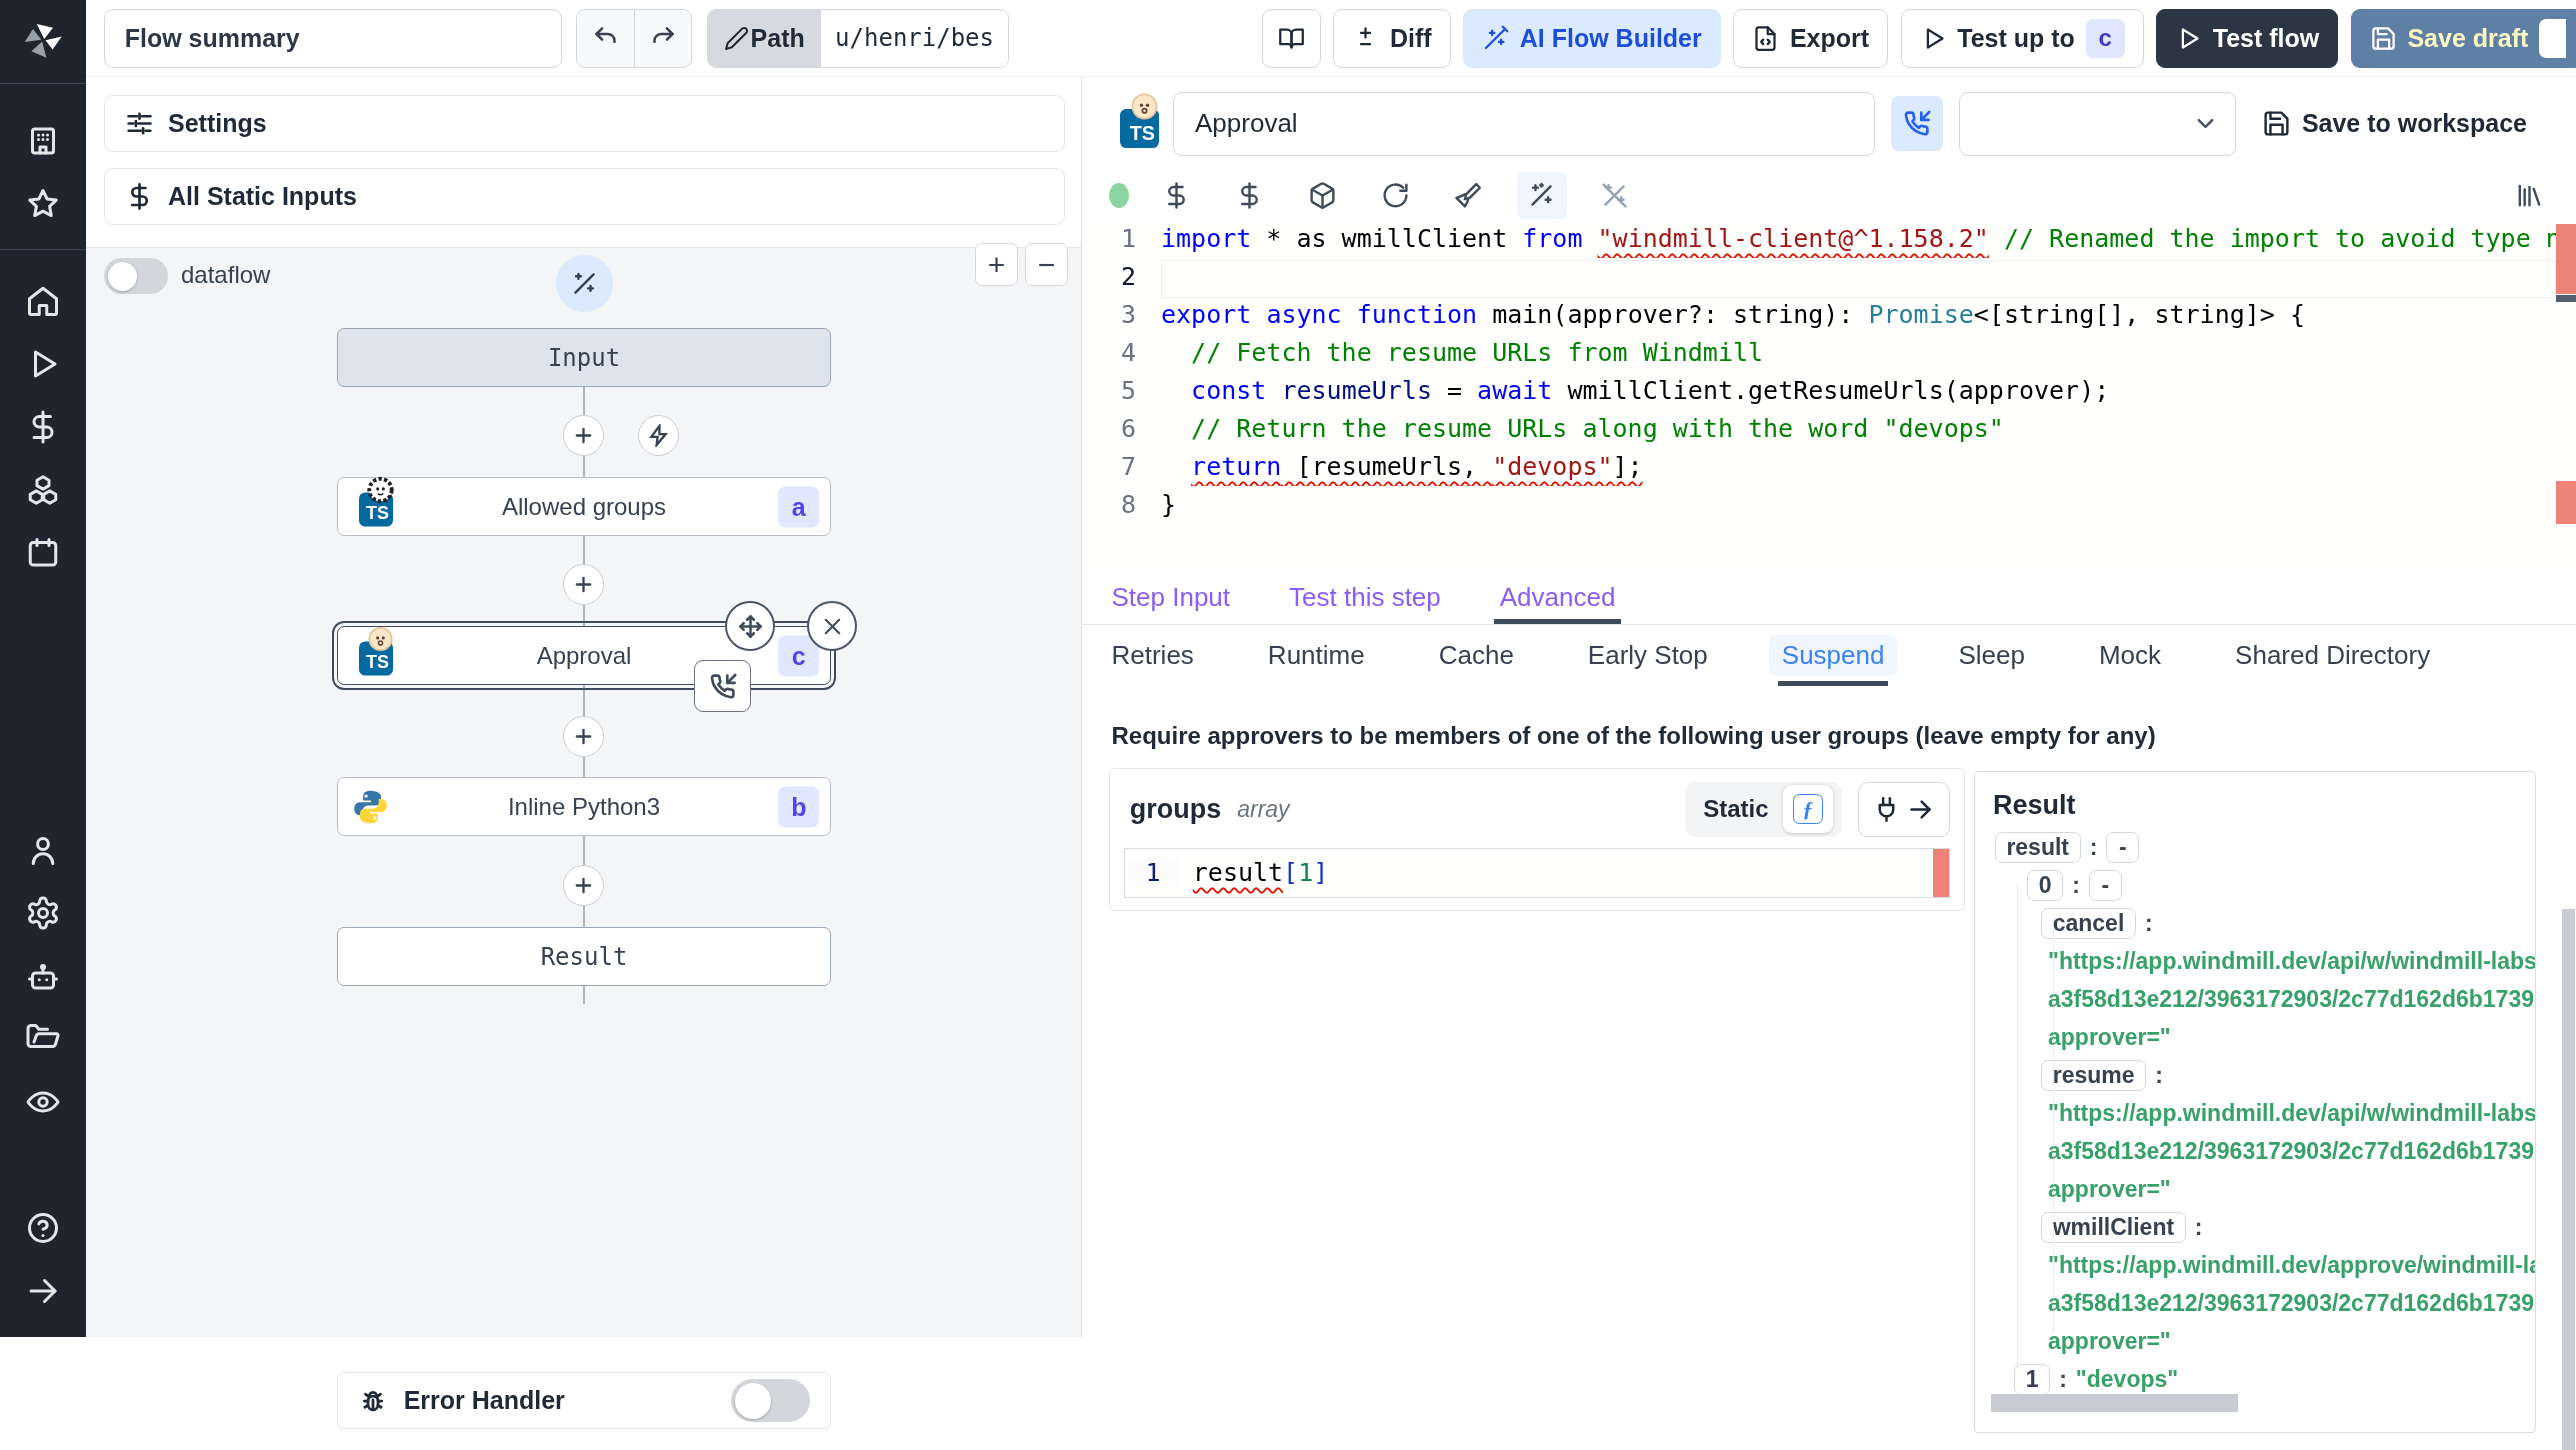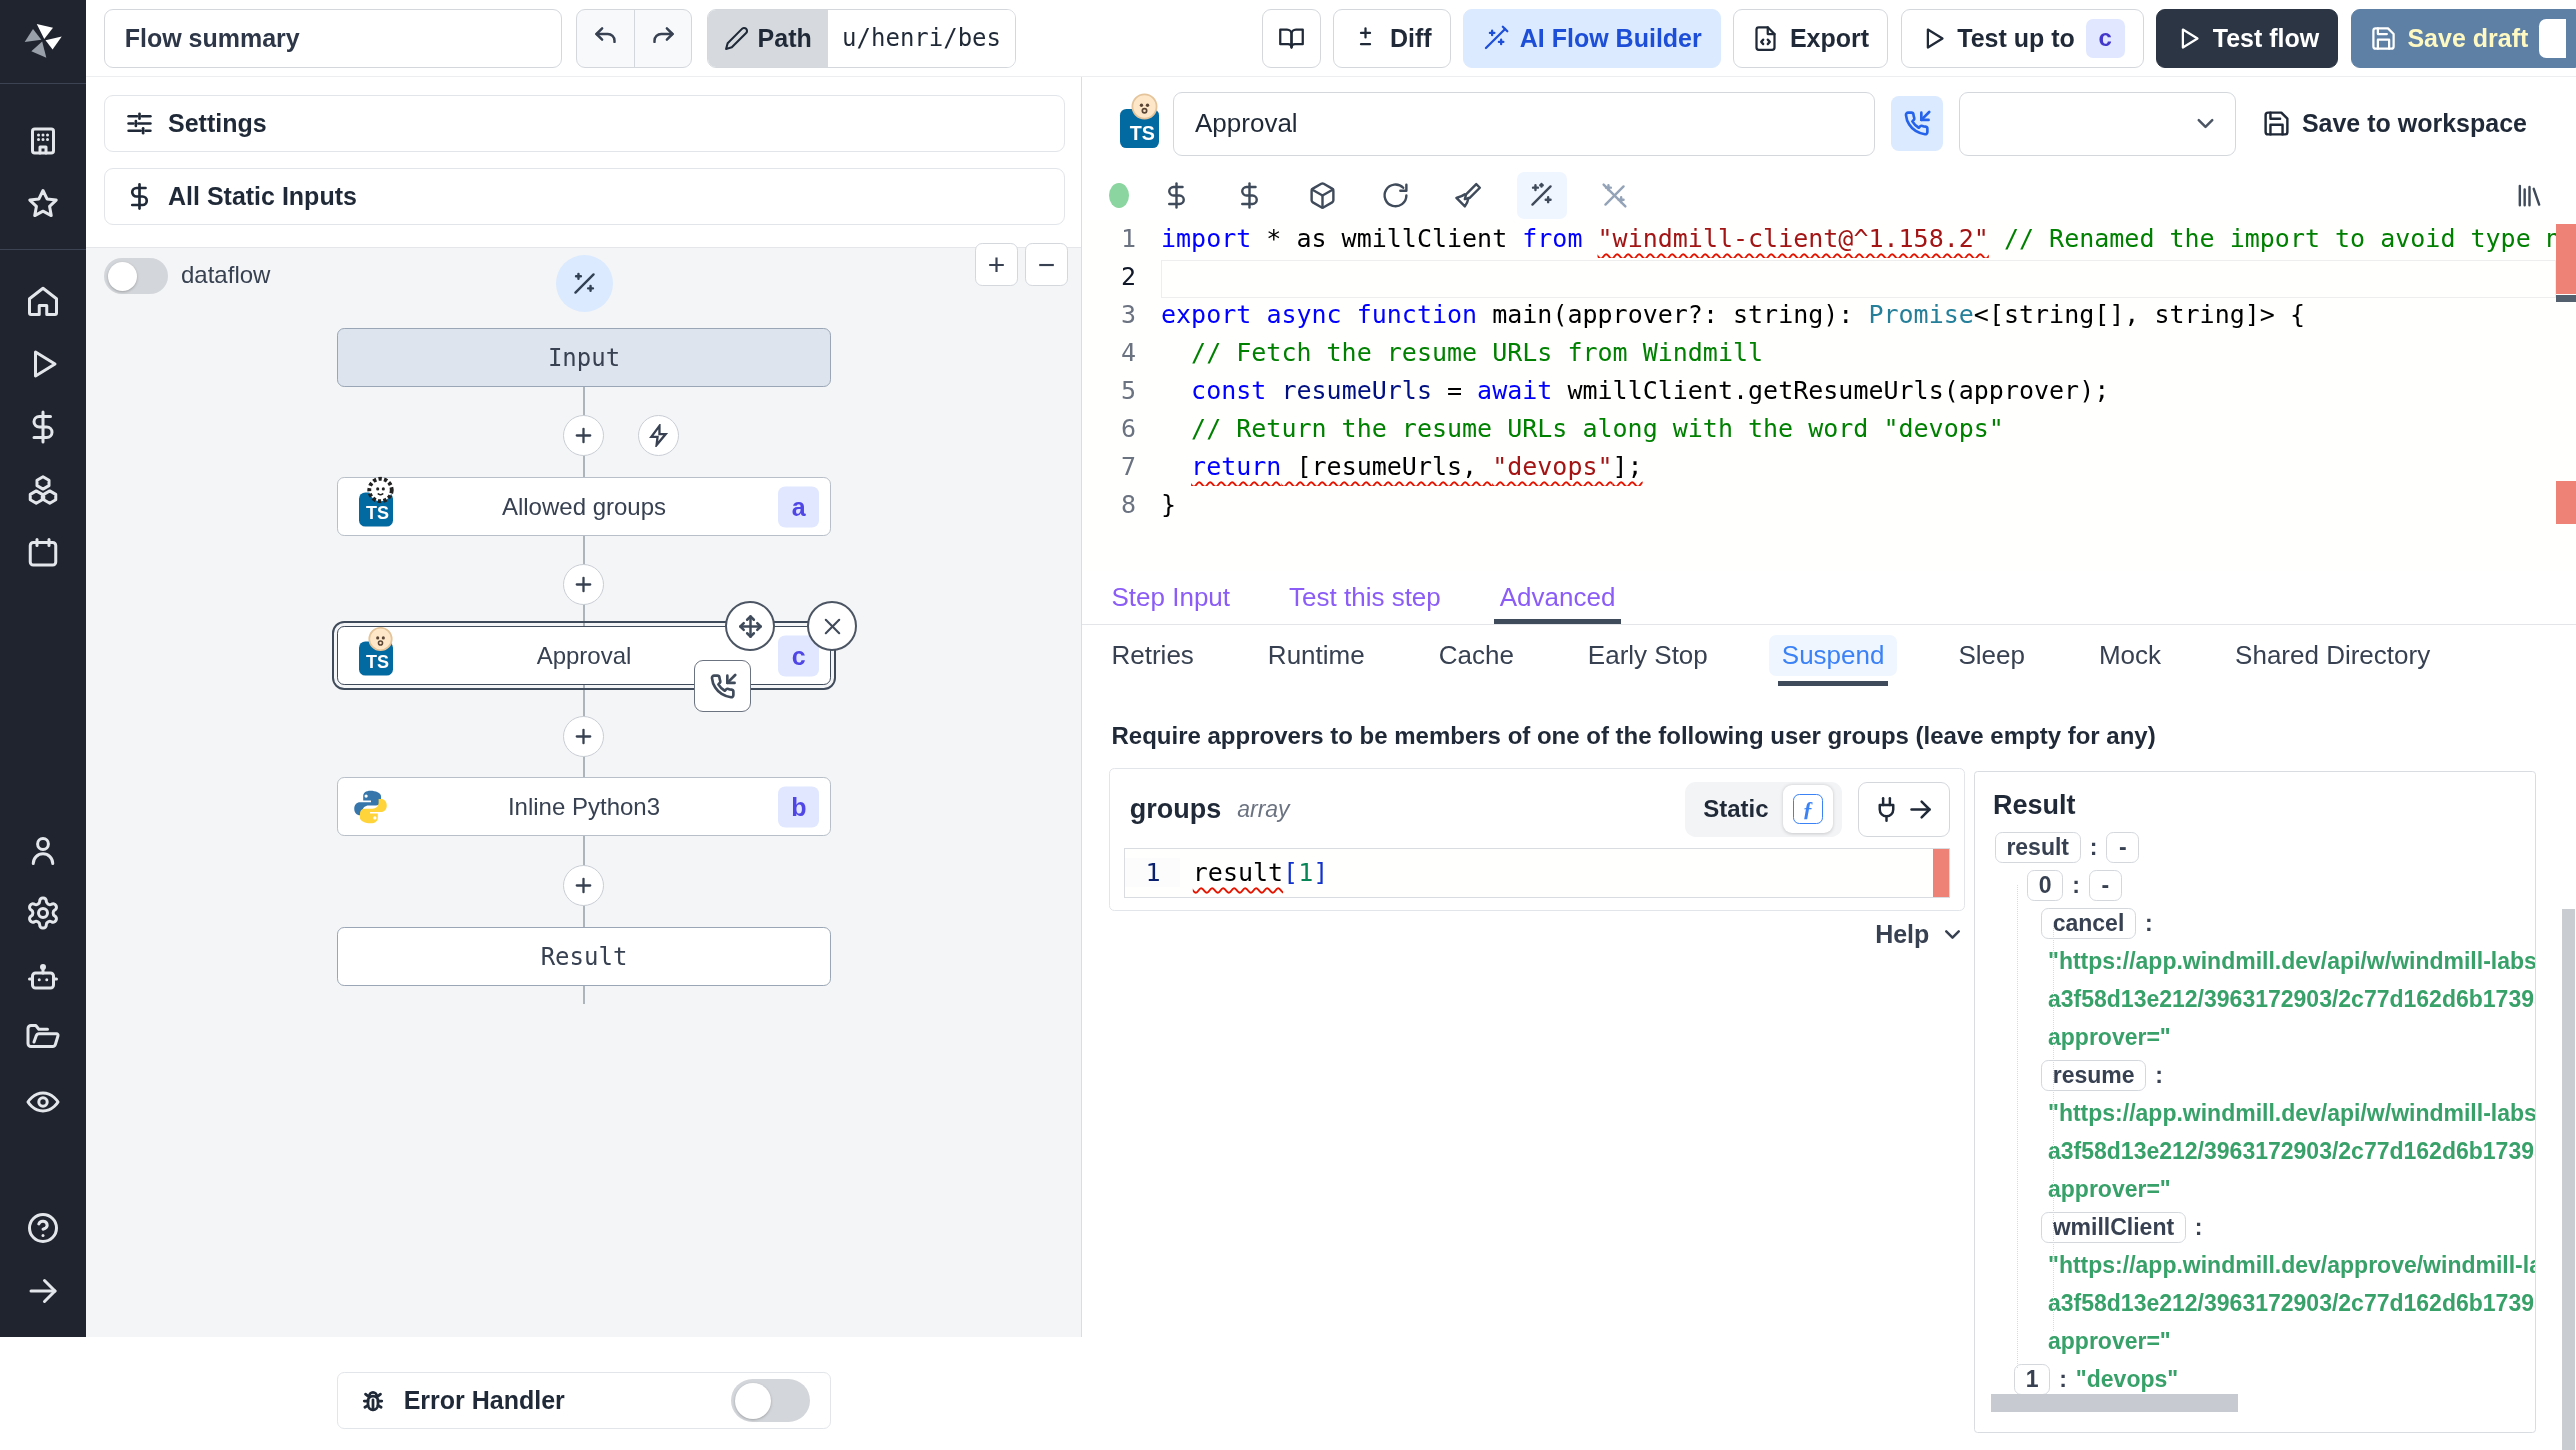--- a/index.html
+++ b/index.html
@@ -16,21 +16,21 @@
   .rail .spacer { flex:1; }
 
   
   .main { flex:1; display:flex; flex-direction:column; min-width:0; }
   .topbar { height:77px; display:flex; align-items:center; padding:0 0 0 18px; gap:14.3px; background:#fff; border-bottom:0.9px solid #eceef0; }
   .tb-input { width:458px; height:59px; border:1.8px solid #d4d8dd; border-radius:9px; padding:0 19.7px; font-size:25px; font-weight:600; color:#2d3748; font-family:"Liberation Sans",sans-serif; }
   .undo-redo { display:flex; height:59px; border:1.8px solid #d4d8dd; border-radius:9px; background:#f8f9fa; overflow:hidden; }
   .undo-redo .ur-btn { width:57px; display:flex; align-items:center; justify-content:center; cursor:pointer; }
   .undo-redo .ur-btn + .ur-btn { border-left:0.9px solid #d4d8dd; }
   .path-ctl { display:flex; height:59px; border:1.8px solid #d4d8dd; border-radius:9px; overflow:hidden; }
-  .path-ctl .seg-gray { background:#d6dade; display:flex; align-items:center; gap:9px; padding:0 16px; font-weight:700; font-size:25px; color:#1f2937; }
+  .path-ctl .seg-gray { background:#d6dade; display:flex; align-items:center; gap:2px; padding:0 16px; font-weight:700; font-size:25px; color:#1f2937; }
   .path-ctl .seg-white { background:#fff; display:flex; align-items:center; padding:0 14.3px; font-family:"DejaVu Sans Mono",monospace; font-size:24px; color:#1f2937; }
   .tb-right { margin-left:auto; display:flex; align-items:center; gap:12.5px; }
   .btn { height:59px; display:flex; align-items:center; gap:10.7px; padding:0 18px; border:1.8px solid #d4d8dd; border-radius:9px; background:#fff; font-size:25px; font-weight:600; color:#1f2937; cursor:pointer; white-space:nowrap; }
   .btn svg { width:27px; height:27px; stroke:#1f2937; fill:none; stroke-width:2; stroke-linecap:round; stroke-linejoin:round; }
   .btn.square { width:59px; padding:0; justify-content:center; }
   .btn.ai { background:#dbeafe; border-color:#dbeafe; color:#1d4ed8; }
   .btn.ai svg { stroke:#1d4ed8; }
   .btn.dark { background:#2b3544; border-color:#2b3544; color:#fff; }
   .btn.dark svg { stroke:#fff; }
   .btn.steel { background:#5e80a5; border-color:#5e80a5; color:#fef9c3; border-top-right-radius:0; border-bottom-right-radius:0; padding-right:9px; }
@@ -649,26 +649,20 @@
             </div>
             <div class="mini-editor">
               <span class="mg">1</span>
               <span style="padding-left:12.5px;">
                 <span class="tok-pl sq">result</span><span class="tok-brk">[</span><span class="tok-num">1</span><span class="tok-brk">]</span>
               </span>
               <span class="err-bar"></span>
             </div>
           </div>
 
-          <div class="help-row">
-            <span>Help</span>
-            <svg viewBox="0 0 24 24">
-                <polyline points="6 9 12 15 18 9"></polyline>
-              </svg>
-          </div>
 
           <div class="result-box">
             <div class="res-title">Result</div>
             <div class="tree">
               <div class="guide" style="left:42px; top:57px; height:483px;"></div>
               <div class="guide" style="left:78px; top:95px; height:408px;"></div>
               <div class="trow" style="padding-left:19.7px;">
                   <span class="pill">result</span>
                   <span class="colon">:</span>
                   <span class="pill sm">-</span>

